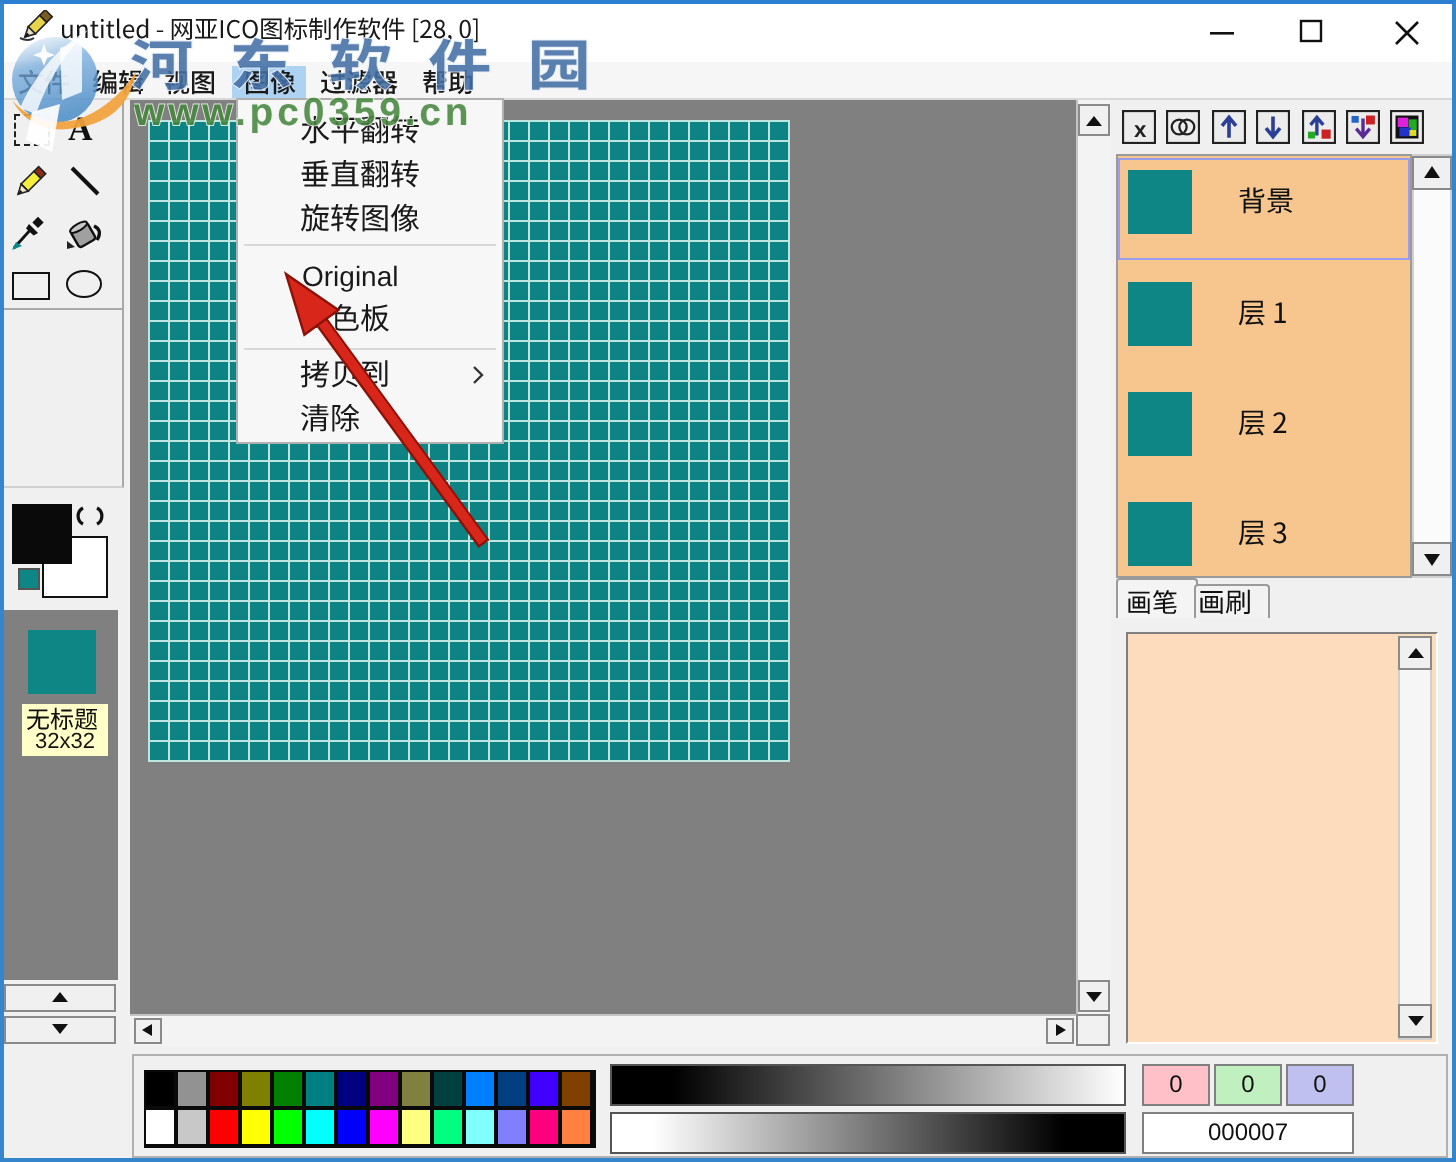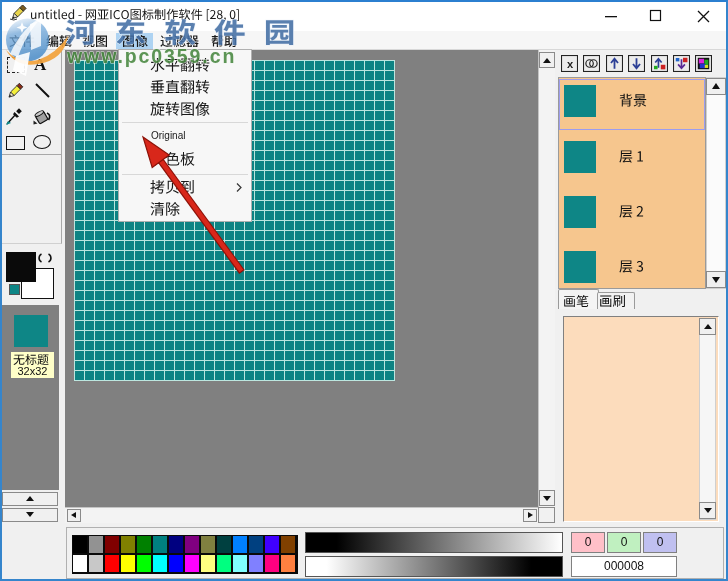--- a/index.html
+++ b/index.html
@@ -221,23 +221,23 @@
     <div style="position:absolute;left:161px;top:20px;width:14px;height:17px;background:#80ffff;"></div>
     <div style="position:absolute;left:177px;top:20px;width:14px;height:17px;background:#8080ff;"></div>
     <div style="position:absolute;left:193px;top:20px;width:14px;height:17px;background:#ff0080;"></div>
     <div style="position:absolute;left:209px;top:20px;width:14px;height:17px;background:#ff8040;"></div>
   </div>
 <div class="abs" style="left:305px;top:532px;width:258px;height:21px;border:1px solid #555;box-sizing:border-box;background:linear-gradient(to right,#000 0%,#000 12%,#fff 100%);"></div>
 <div class="abs" style="left:305px;top:556px;width:258px;height:21px;border:1px solid #555;box-sizing:border-box;background:linear-gradient(to right,#fff 0%,#fff 8%,#000 88%);"></div>
 <div class="abs" style="left:571px;top:532px;width:34px;height:21px;background:#ffc0c8;border:1px solid #808080;box-sizing:border-box;text-align:center;font-size:12px;line-height:19px;color:#111;">0</div>
 <div class="abs" style="left:607px;top:532px;width:34px;height:21px;background:#c0f0c0;border:1px solid #808080;box-sizing:border-box;text-align:center;font-size:12px;line-height:19px;color:#111;">0</div>
 <div class="abs" style="left:643px;top:532px;width:34px;height:21px;background:#c0c0f0;border:1px solid #808080;box-sizing:border-box;text-align:center;font-size:12px;line-height:19px;color:#111;">0</div>
-<div class="abs" style="left:571px;top:556px;width:106px;height:21px;background:#fff;border:1px solid #808080;box-sizing:border-box;text-align:center;font-size:12px;line-height:19px;color:#111;">000008</div>
+<div class="abs" style="left:571px;top:556px;width:106px;height:21px;background:#fff;border:1px solid #808080;box-sizing:border-box;text-align:center;font-size:12px;line-height:19px;color:#111;">000007</div>
 <div class="abs" style="left:118px;top:49px;width:134px;height:173px;background:#f7f7f7;border:1px solid #b0b0b0;box-sizing:border-box;"></div>
-<div class="abs" style="left:151px;top:130px;font-size:10px;color:#1a1a1a;">Original</div>
+<div class="abs" style="left:151px;top:130px;font-size:14px;color:#1a1a1a;">Original</div>
 <svg style="position:absolute;left:150px;top:58px;" width="62" height="18" viewBox="0 0 62 18">
     <path transform="translate(0,12.5)" d="M1.1 -8.8V-7.6H4.8C4.0 -4.6 2.5 -2.4 0.6 -1.1C0.9 -1.0 1.3 -0.5 1.5 -0.3C3.6 -1.8 5.4 -4.6 6.1 -8.5L5.4 -8.8L5.2 -8.8ZM12.3 -9.8C11.5 -8.8 10.3 -7.4 9.3 -6.5C8.9 -7.3 8.5 -8.1 8.1 -8.9V-12.6H6.9V-0.3C6.9 -0.1 6.8 -0.0 6.6 0.0C6.4 0.0 5.6 0.0 4.7 -0.0C4.9 0.3 5.1 0.9 5.1 1.2C6.3 1.2 7.0 1.2 7.5 1.0C7.9 0.8 8.1 0.4 8.1 -0.3V-6.7C9.5 -4.0 11.4 -1.6 13.8 -0.4C14.0 -0.7 14.4 -1.2 14.6 -1.4C12.8 -2.2 11.2 -3.8 9.9 -5.7C10.9 -6.5 12.3 -7.9 13.3 -9.1Z M17.6 -9.4C18.2 -8.3 18.8 -6.9 19.0 -6.0L20.1 -6.4C19.8 -7.2 19.2 -8.7 18.6 -9.8ZM26.3 -9.8C25.9 -8.7 25.3 -7.2 24.7 -6.3L25.7 -5.9C26.2 -6.8 27.0 -8.3 27.5 -9.5ZM15.8 -5.2V-4.1H21.9V1.2H23.1V-4.1H29.2V-5.2H23.1V-10.5H28.4V-11.6H16.6V-10.5H21.9V-5.2Z M37.6 -9.2C38.1 -8.3 38.5 -7.0 38.6 -6.2L39.4 -6.5C39.3 -7.2 38.8 -8.5 38.4 -9.4ZM41.0 -9.3C41.4 -8.3 41.8 -7.1 42.0 -6.3L42.8 -6.6C42.6 -7.3 42.2 -8.5 41.8 -9.4ZM36.0 -11.1C35.9 -10.5 35.5 -9.6 35.2 -9.0H34.7V-11.3C35.6 -11.4 36.5 -11.5 37.2 -11.7L36.6 -12.5C35.2 -12.2 32.8 -11.9 30.8 -11.8C30.9 -11.6 31.1 -11.2 31.1 -11.0C31.9 -11.0 32.8 -11.1 33.7 -11.2V-9.0H30.7V-8.1H33.3C32.6 -7.1 31.5 -6.1 30.5 -5.5C30.7 -5.2 30.9 -4.8 31.0 -4.5L31.3 -4.7V1.2H32.1V0.3H36.1V1.0H37.0V-4.8H31.4C32.2 -5.4 33.1 -6.4 33.7 -7.3V-5.1H34.7V-7.3C35.5 -6.7 36.5 -5.8 36.9 -5.4L37.5 -6.2C37.1 -6.6 35.6 -7.6 34.8 -8.1H37.2V-9.0H36.1C36.3 -9.5 36.6 -10.2 36.9 -10.8ZM31.5 -10.7C31.7 -10.1 32.0 -9.4 32.1 -9.0L32.9 -9.3C32.8 -9.7 32.5 -10.3 32.3 -10.8ZM33.8 -1.9V-0.6H32.1V-1.9ZM34.6 -1.9H36.1V-0.6H34.6ZM33.8 -2.7H32.1V-3.9H33.8ZM34.6 -2.7V-3.9H36.1V-2.7ZM37.4 -3.0 37.9 -2.2C38.5 -2.8 39.1 -3.5 39.7 -4.2V-0.1C39.7 0.1 39.6 0.1 39.5 0.1C39.3 0.2 38.8 0.2 38.2 0.1C38.3 0.4 38.5 0.9 38.5 1.1C39.3 1.1 39.8 1.1 40.2 0.9C40.5 0.8 40.6 0.5 40.6 -0.1V-11.9H37.7V-10.9H39.7V-5.5C38.8 -4.5 38.0 -3.6 37.4 -3.0ZM40.8 -3.1 41.4 -2.4C41.9 -2.9 42.5 -3.5 43.0 -4.2V-0.1C43.0 0.1 42.9 0.1 42.8 0.1C42.6 0.1 42.0 0.2 41.4 0.1C41.6 0.4 41.7 0.9 41.8 1.2C42.6 1.2 43.2 1.1 43.5 1.0C43.9 0.8 44.0 0.5 44.0 -0.1V-11.9H41.0V-10.9H43.0V-5.4C42.2 -4.6 41.4 -3.7 40.8 -3.1Z M46.2 -5.0C46.3 -5.1 46.8 -5.2 47.3 -5.2H48.6V-3.0L45.6 -2.5L45.8 -1.4L48.6 -1.9V1.1H49.7V-2.2L51.8 -2.6L51.7 -3.5L49.7 -3.2V-5.2H51.3V-6.2H49.7V-8.5H48.6V-6.2H47.2C47.7 -7.3 48.1 -8.5 48.5 -9.8H51.3V-10.8H48.8C49.0 -11.4 49.1 -11.9 49.2 -12.4L48.1 -12.6C48.0 -12.0 47.9 -11.4 47.7 -10.8H45.7V-9.8H47.5C47.1 -8.6 46.8 -7.5 46.6 -7.2C46.3 -6.5 46.1 -6.0 45.9 -6.0C46.0 -5.7 46.2 -5.2 46.2 -5.0ZM51.4 -8.0V-7.0H53.6C53.3 -5.9 53.0 -4.9 52.7 -4.2H57.0C56.5 -3.4 55.8 -2.5 55.2 -1.7C54.7 -2.1 54.2 -2.4 53.7 -2.7L53.0 -2.0C54.5 -1.1 56.3 0.3 57.1 1.2L57.9 0.3C57.5 -0.1 56.8 -0.6 56.1 -1.1C57.0 -2.4 58.1 -3.8 58.8 -4.9L58.0 -5.3L57.8 -5.2H54.2L54.8 -7.0H59.4V-8.0H55.1L55.5 -9.8H58.8V-10.8H55.8L56.2 -12.4L55.1 -12.6L54.7 -10.8H52.0V-9.8H54.4L53.9 -8.0Z" fill="#1a1a1a"></path>
   </svg>
 <svg style="position:absolute;left:150px;top:80px;" width="62" height="18" viewBox="0 0 62 18">
     <path transform="translate(0,12.5)" d="M12.3 -12.4C9.8 -11.9 5.5 -11.6 1.9 -11.5C2.1 -11.2 2.2 -10.8 2.2 -10.5C3.7 -10.6 5.3 -10.6 6.9 -10.7V-9.2H1.6V-8.1H3.4V-6.2H0.8V-5.1H3.4V-3.1H1.5V-2.0H6.9V-0.3H2.2V0.8H12.8V-0.3H8.1V-2.0H13.6V-3.1H11.7V-5.1H14.2V-6.2H11.7V-8.1H13.5V-9.2H8.1V-10.8C9.9 -11.0 11.6 -11.2 12.9 -11.5ZM6.9 -5.1V-3.1H4.5V-5.1ZM8.1 -5.1H10.5V-3.1H8.1ZM6.9 -6.2H4.5V-8.1H6.9ZM8.1 -6.2V-8.1H10.5V-6.2Z M17.8 -9.1V-0.4H15.7V0.6H29.3V-0.4H27.3V-9.1H22.5L22.7 -10.3H28.9V-11.3H22.9L23.1 -12.5L21.9 -12.6L21.7 -11.3H16.1V-10.3H21.6L21.4 -9.1ZM18.9 -6.0H26.1V-4.8H18.9ZM18.9 -6.9V-8.1H26.1V-6.9ZM18.9 -3.9H26.1V-2.6H18.9ZM18.9 -0.4V-1.7H26.1V-0.4Z M37.6 -9.2C38.1 -8.3 38.5 -7.0 38.6 -6.2L39.4 -6.5C39.3 -7.2 38.8 -8.5 38.4 -9.4ZM41.0 -9.3C41.4 -8.3 41.8 -7.1 42.0 -6.3L42.8 -6.6C42.6 -7.3 42.2 -8.5 41.8 -9.4ZM36.0 -11.1C35.9 -10.5 35.5 -9.6 35.2 -9.0H34.7V-11.3C35.6 -11.4 36.5 -11.5 37.2 -11.7L36.6 -12.5C35.2 -12.2 32.8 -11.9 30.8 -11.8C30.9 -11.6 31.1 -11.2 31.1 -11.0C31.9 -11.0 32.8 -11.1 33.7 -11.2V-9.0H30.7V-8.1H33.3C32.6 -7.1 31.5 -6.1 30.5 -5.5C30.7 -5.2 30.9 -4.8 31.0 -4.5L31.3 -4.7V1.2H32.1V0.3H36.1V1.0H37.0V-4.8H31.4C32.2 -5.4 33.1 -6.4 33.7 -7.3V-5.1H34.7V-7.3C35.5 -6.7 36.5 -5.8 36.9 -5.4L37.5 -6.2C37.1 -6.6 35.6 -7.6 34.8 -8.1H37.2V-9.0H36.1C36.3 -9.5 36.6 -10.2 36.9 -10.8ZM31.5 -10.7C31.7 -10.1 32.0 -9.4 32.1 -9.0L32.9 -9.3C32.8 -9.7 32.5 -10.3 32.3 -10.8ZM33.8 -1.9V-0.6H32.1V-1.9ZM34.6 -1.9H36.1V-0.6H34.6ZM33.8 -2.7H32.1V-3.9H33.8ZM34.6 -2.7V-3.9H36.1V-2.7ZM37.4 -3.0 37.9 -2.2C38.5 -2.8 39.1 -3.5 39.7 -4.2V-0.1C39.7 0.1 39.6 0.1 39.5 0.1C39.3 0.2 38.8 0.2 38.2 0.1C38.3 0.4 38.5 0.9 38.5 1.1C39.3 1.1 39.8 1.1 40.2 0.9C40.5 0.8 40.6 0.5 40.6 -0.1V-11.9H37.7V-10.9H39.7V-5.5C38.8 -4.5 38.0 -3.6 37.4 -3.0ZM40.8 -3.1 41.4 -2.4C41.9 -2.9 42.5 -3.5 43.0 -4.2V-0.1C43.0 0.1 42.9 0.1 42.8 0.1C42.6 0.1 42.0 0.2 41.4 0.1C41.6 0.4 41.7 0.9 41.8 1.2C42.6 1.2 43.2 1.1 43.5 1.0C43.9 0.8 44.0 0.5 44.0 -0.1V-11.9H41.0V-10.9H43.0V-5.4C42.2 -4.6 41.4 -3.7 40.8 -3.1Z M46.2 -5.0C46.3 -5.1 46.8 -5.2 47.3 -5.2H48.6V-3.0L45.6 -2.5L45.8 -1.4L48.6 -1.9V1.1H49.7V-2.2L51.8 -2.6L51.7 -3.5L49.7 -3.2V-5.2H51.3V-6.2H49.7V-8.5H48.6V-6.2H47.2C47.7 -7.3 48.1 -8.5 48.5 -9.8H51.3V-10.8H48.8C49.0 -11.4 49.1 -11.9 49.2 -12.4L48.1 -12.6C48.0 -12.0 47.9 -11.4 47.7 -10.8H45.7V-9.8H47.5C47.1 -8.6 46.8 -7.5 46.6 -7.2C46.3 -6.5 46.1 -6.0 45.9 -6.0C46.0 -5.7 46.2 -5.2 46.2 -5.0ZM51.4 -8.0V-7.0H53.6C53.3 -5.9 53.0 -4.9 52.7 -4.2H57.0C56.5 -3.4 55.8 -2.5 55.2 -1.7C54.7 -2.1 54.2 -2.4 53.7 -2.7L53.0 -2.0C54.5 -1.1 56.3 0.3 57.1 1.2L57.9 0.3C57.5 -0.1 56.8 -0.6 56.1 -1.1C57.0 -2.4 58.1 -3.8 58.8 -4.9L58.0 -5.3L57.8 -5.2H54.2L54.8 -7.0H59.4V-8.0H55.1L55.5 -9.8H58.8V-10.8H55.8L56.2 -12.4L55.1 -12.6L54.7 -10.8H52.0V-9.8H54.4L53.9 -8.0Z" fill="#1a1a1a"></path>
   </svg>
 <svg style="position:absolute;left:150px;top:102px;" width="62" height="18" viewBox="0 0 62 18">
     <path transform="translate(0,12.5)" d="M2.5 -12.2C2.9 -11.6 3.4 -10.7 3.6 -10.2H0.7V-9.1H2.3C2.2 -4.8 2.1 -1.5 0.4 0.4C0.7 0.6 1.1 0.9 1.2 1.2C2.7 -0.5 3.1 -2.9 3.3 -6.1H5.0C4.9 -1.9 4.8 -0.4 4.5 -0.1C4.4 0.1 4.3 0.1 4.1 0.1C3.9 0.1 3.4 0.1 2.8 0.0C2.9 0.3 3.0 0.8 3.1 1.1C3.7 1.1 4.2 1.1 4.6 1.1C5.0 1.0 5.2 0.9 5.5 0.6C5.8 0.0 5.9 -1.6 6.0 -6.6C6.0 -6.8 6.0 -7.1 6.0 -7.1H3.3L3.3 -9.1H6.7V-10.2H3.9L4.7 -10.4C4.5 -11.0 4.0 -11.9 3.6 -12.5ZM7.6 -5.6C7.5 -3.2 7.3 -0.8 6.0 0.4C6.3 0.6 6.6 0.9 6.7 1.2C7.4 0.5 7.8 -0.5 8.1 -1.6C9.0 0.4 10.3 0.9 12.2 0.9H14.2C14.2 0.6 14.4 0.1 14.5 -0.1C14.1 -0.1 12.5 -0.1 12.3 -0.1C11.8 -0.1 11.3 -0.1 10.9 -0.3V-3.4H13.8V-4.4H10.9V-7.0H12.9C12.7 -6.5 12.4 -5.9 12.2 -5.5L13.1 -5.2C13.5 -5.8 13.9 -6.9 14.3 -7.8L13.5 -8.1L13.4 -8.0H7.4C7.8 -8.5 8.1 -9.0 8.4 -9.6H14.4V-10.7H8.8C9.0 -11.2 9.2 -11.8 9.4 -12.4L8.3 -12.6C7.8 -10.9 7.1 -9.3 6.1 -8.2C6.4 -8.0 6.8 -7.7 7.0 -7.5L7.3 -7.9V-7.0H9.9V-0.7C9.3 -1.2 8.8 -1.9 8.4 -3.3C8.5 -4.0 8.5 -4.8 8.6 -5.6Z M16.2 -5.0C16.3 -5.1 16.8 -5.2 17.3 -5.2H18.6V-3.0L15.6 -2.5L15.8 -1.4L18.6 -1.9V1.1H19.7V-2.2L21.8 -2.6L21.7 -3.5L19.7 -3.2V-5.2H21.3V-6.2H19.7V-8.5H18.6V-6.2H17.2C17.7 -7.3 18.1 -8.5 18.5 -9.8H21.3V-10.8H18.8C19.0 -11.4 19.1 -11.9 19.2 -12.4L18.1 -12.6C18.0 -12.0 17.9 -11.4 17.7 -10.8H15.7V-9.8H17.5C17.1 -8.6 16.8 -7.5 16.6 -7.2C16.3 -6.5 16.1 -6.0 15.9 -6.0C16.0 -5.7 16.2 -5.2 16.2 -5.0ZM21.4 -8.0V-7.0H23.6C23.3 -5.9 23.0 -4.9 22.7 -4.2H27.0C26.5 -3.4 25.8 -2.5 25.2 -1.7C24.7 -2.1 24.2 -2.4 23.7 -2.7L23.0 -2.0C24.5 -1.1 26.3 0.3 27.1 1.2L27.9 0.3C27.4 -0.1 26.8 -0.6 26.1 -1.1C27.0 -2.4 28.1 -3.8 28.8 -4.9L28.0 -5.3L27.8 -5.2H24.2L24.8 -7.0H29.4V-8.0H25.1L25.5 -9.8H28.8V-10.8H25.8L26.2 -12.4L25.1 -12.6L24.7 -10.8H22.0V-9.8H24.4L23.9 -8.0Z M35.6 -4.2C36.8 -3.9 38.4 -3.4 39.2 -3.0L39.7 -3.8C38.8 -4.1 37.3 -4.6 36.1 -4.9ZM34.1 -2.3C36.2 -2.0 38.8 -1.4 40.2 -0.9L40.7 -1.8C39.3 -2.2 36.7 -2.8 34.6 -3.0ZM31.3 -11.9V1.2H32.3V0.6H42.6V1.2H43.8V-11.9ZM32.3 -0.4V-10.9H42.6V-0.4ZM36.2 -10.6C35.5 -9.4 34.2 -8.2 32.9 -7.5C33.1 -7.3 33.5 -7.0 33.7 -6.8C34.1 -7.1 34.6 -7.4 35.1 -7.8C35.5 -7.4 36.1 -6.9 36.7 -6.5C35.4 -5.9 33.9 -5.5 32.6 -5.2C32.8 -5.0 33.0 -4.5 33.1 -4.3C34.6 -4.6 36.2 -5.2 37.6 -5.9C38.9 -5.3 40.3 -4.8 41.7 -4.4C41.9 -4.7 42.1 -5.1 42.3 -5.3C41.0 -5.5 39.7 -5.9 38.5 -6.5C39.7 -7.2 40.6 -8.1 41.2 -9.1L40.6 -9.5L40.4 -9.4H36.5C36.8 -9.7 37.0 -10.0 37.2 -10.3ZM35.7 -8.4 35.8 -8.5H39.7C39.1 -8.0 38.4 -7.4 37.6 -7.0C36.8 -7.4 36.2 -7.9 35.7 -8.4Z M52.3 -10.7H55.0C54.7 -10.2 54.4 -9.8 54.1 -9.4H51.3C51.7 -9.8 52.0 -10.2 52.3 -10.7ZM52.3 -12.6C51.7 -11.3 50.5 -9.7 48.8 -8.6C49.1 -8.4 49.4 -8.1 49.6 -7.8C49.9 -8.1 50.1 -8.3 50.4 -8.5V-6.2H52.7C52.0 -5.6 50.9 -4.9 49.3 -4.4C49.5 -4.2 49.8 -3.9 50.0 -3.7C51.3 -4.2 52.3 -4.7 53.0 -5.2C53.2 -5.0 53.5 -4.8 53.7 -4.5C52.6 -3.6 50.8 -2.7 49.3 -2.3C49.5 -2.1 49.8 -1.8 49.9 -1.5C51.3 -2.0 53.0 -3.0 54.1 -3.9C54.2 -3.6 54.3 -3.3 54.4 -3.1C53.2 -1.8 51.0 -0.7 49.2 -0.1C49.4 0.0 49.7 0.4 49.8 0.7C51.5 0.1 53.3 -0.9 54.6 -2.1C54.8 -1.2 54.6 -0.4 54.3 -0.0C54.1 0.2 53.8 0.2 53.5 0.2C53.3 0.2 52.9 0.2 52.5 0.2C52.7 0.5 52.8 0.9 52.8 1.2C53.2 1.2 53.5 1.2 53.8 1.2C54.3 1.2 54.7 1.1 55.0 0.7C55.7 0.1 55.9 -1.6 55.4 -3.1L56.1 -3.5C56.7 -1.8 57.6 -0.4 58.8 0.3C59.0 0.1 59.3 -0.3 59.5 -0.5C58.4 -1.1 57.5 -2.4 57.0 -3.9C57.6 -4.2 58.1 -4.5 58.6 -4.8L57.9 -5.5C57.2 -5.1 56.1 -4.4 55.1 -3.9C54.8 -4.6 54.3 -5.3 53.7 -5.8L54.0 -6.2H58.5V-9.4H55.3C55.7 -10.0 56.1 -10.5 56.5 -11.1L55.8 -11.6L55.6 -11.5H52.9L53.4 -12.4ZM51.4 -8.6H54.0C54.0 -8.1 53.8 -7.6 53.4 -7.0H51.4ZM55.0 -8.6H57.4V-7.0H54.6C54.8 -7.6 54.9 -8.1 55.0 -8.6ZM48.9 -12.5C48.1 -10.3 46.8 -8.0 45.4 -6.6C45.6 -6.3 46.0 -5.7 46.1 -5.4C46.5 -5.9 47.0 -6.5 47.4 -7.1V1.2H48.5V-8.8C49.0 -9.9 49.6 -11.1 50.0 -12.2Z" fill="#1a1a1a"></path>
   </svg>
 <div class="abs" style="left:122px;top:122px;width:126px;height:1px;background:#d8d8d8;"></div>

